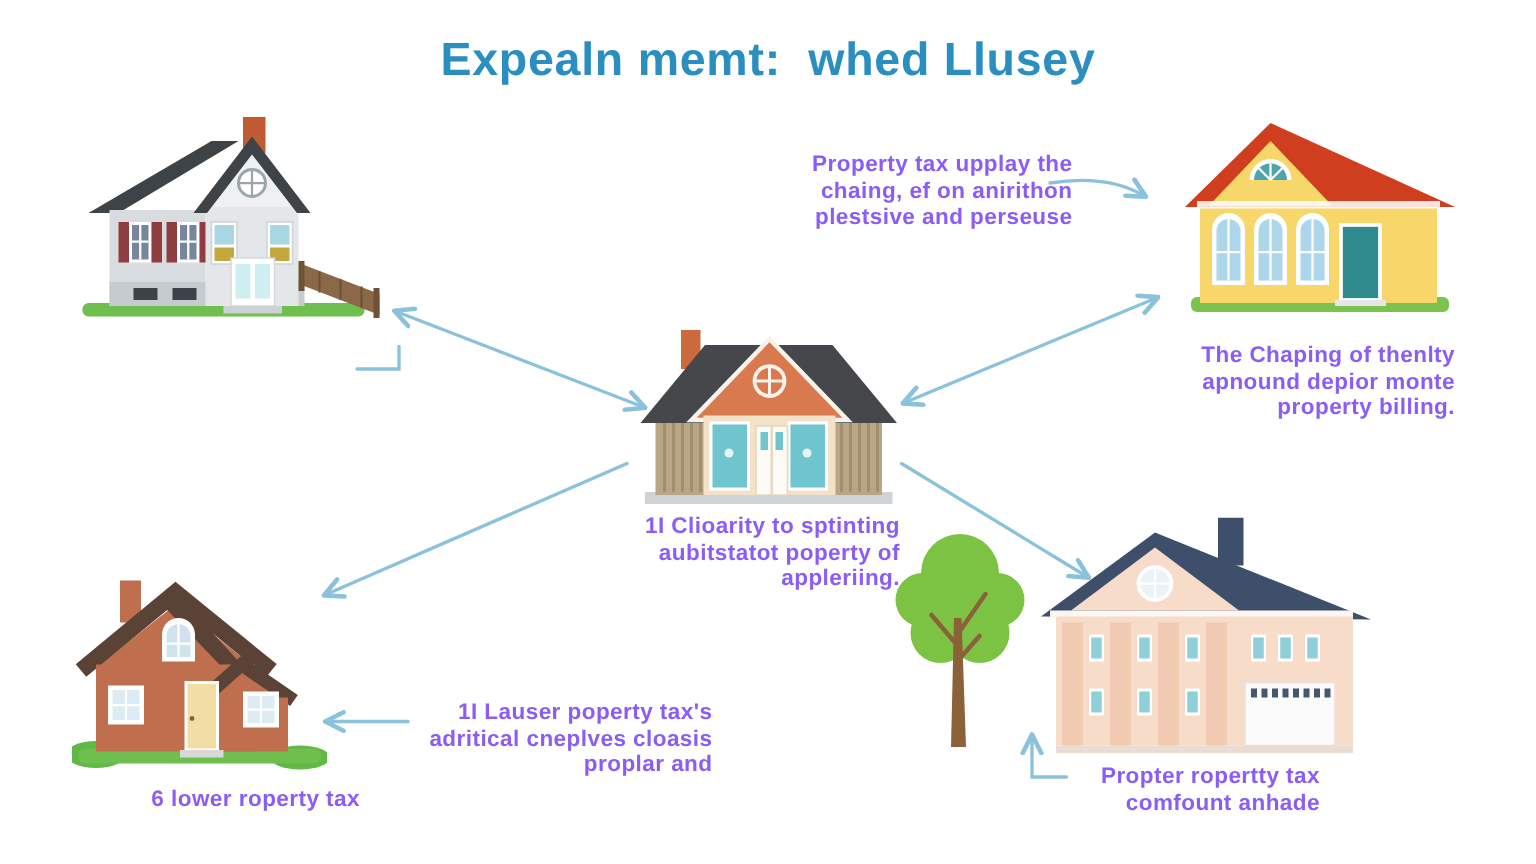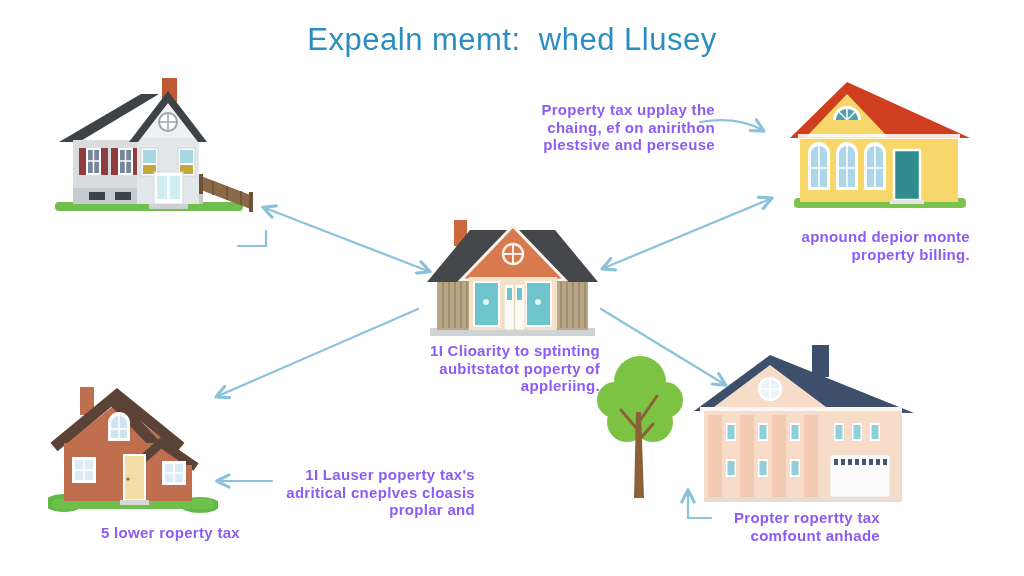--- a/index.html
+++ b/index.html
@@ -2,21 +2,21 @@
 <html><head>
 <meta charset="utf-8">
 <style>
   html,body{margin:0;padding:0;background:#fff;}
   #stage{
     position:relative;width:1024px;height:576px;background:#ffffff;
     overflow:hidden;font-family:"Liberation Sans",sans-serif;
   }
   .title{
     position:absolute;top:22px;left:0;width:100%;text-align:center;
-    font-size:31px;font-weight:400;color:#2a8fc0;letter-spacing:.5px;
+    font-size:31px;font-weight:700;color:#2a8fc0;letter-spacing:.5px;
     white-space:pre;
   }
   .annotation{
     position:absolute;color:#8b5cf6;font-size:15px;line-height:17.5px;
     text-align:right;letter-spacing:.3px;font-weight:700;
   }
   .house{position:absolute;}
   #arrows{position:absolute;left:0;top:0;pointer-events:none;}
 </style>
 </head>
@@ -249,38 +249,39 @@
   </svg>
 
   <div class="annotation" style="left:515px;top:101px;width:200px">
     <div>Property tax upplay the</div>
     <div>chaing, ef on anirithon</div>
     <div>plestsive and perseuse</div>
   </div>
 
 
   <div class="annotation" style="left:780px;top:228px;width:190px">
+    <div>The Chaping of thenlty</div>
     <div>apnound depior monte</div>
     <div>property billing.</div>
   </div>
 
   <div class="annotation" style="left:400px;top:342px;width:200px">
     <div>1I Clioarity to sptinting</div>
     <div>aubitstatot poperty of</div>
     <div>appleriing.</div>
   </div>
 
   <div class="annotation" style="left:275px;top:466px;width:200px">
     <div>1I Lauser poperty tax's</div>
     <div>adritical cneplves cloasis</div>
     <div>proplar and</div>
   </div>
 
   <div class="annotation" style="left:45px;top:524px;width:195px">
-    <div>5 lower roperty tax</div>
+    <div>6 lower roperty tax</div>
   </div>
 
   <div class="annotation" style="left:705px;top:509px;width:175px">
     <div>Propter ropertty tax</div>
     <div>comfount anhade</div>
   </div>
 
 </div>
 
 </body></html>

